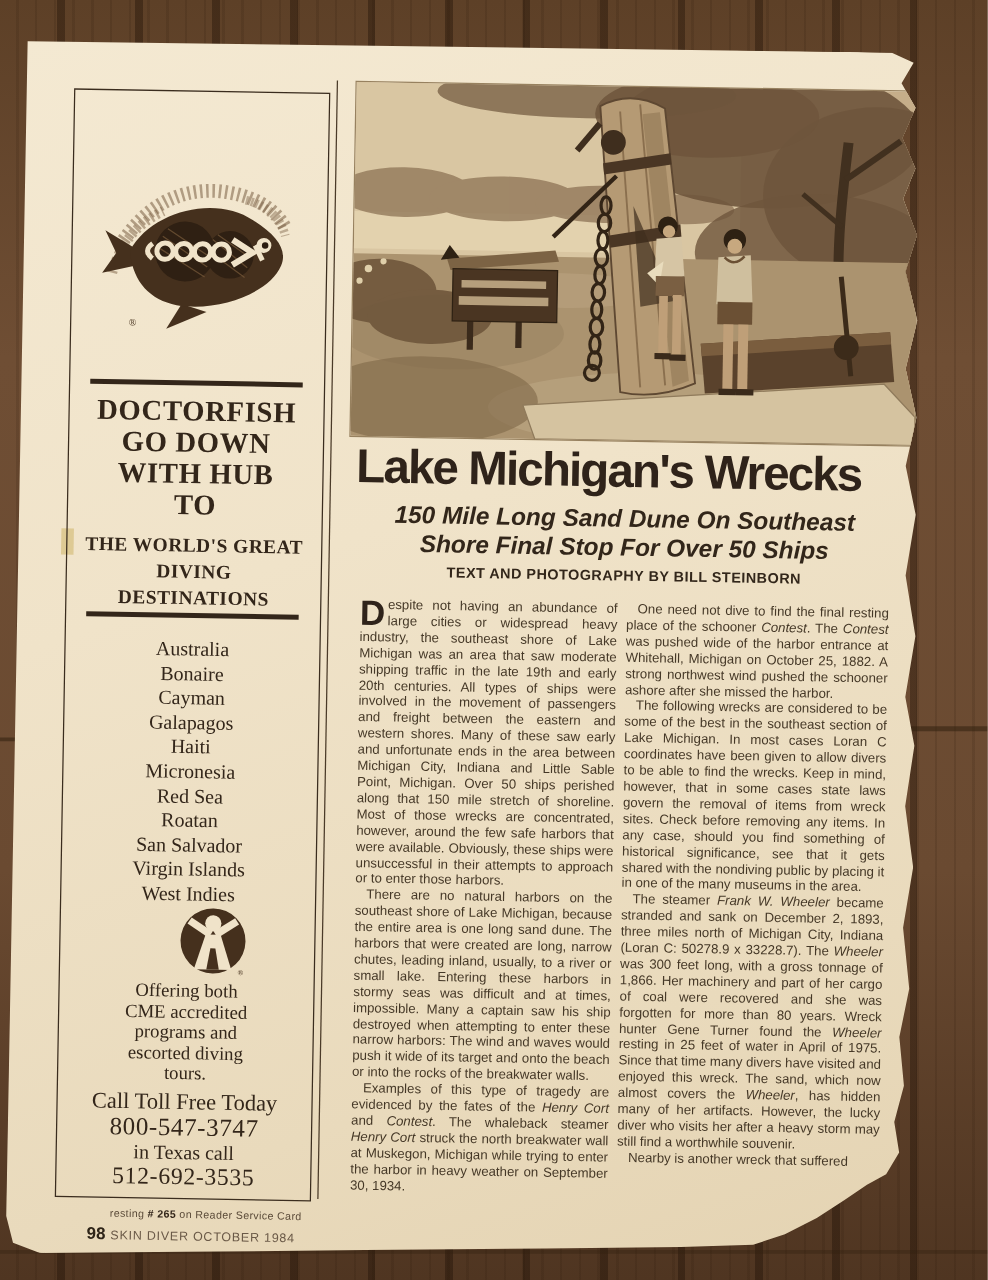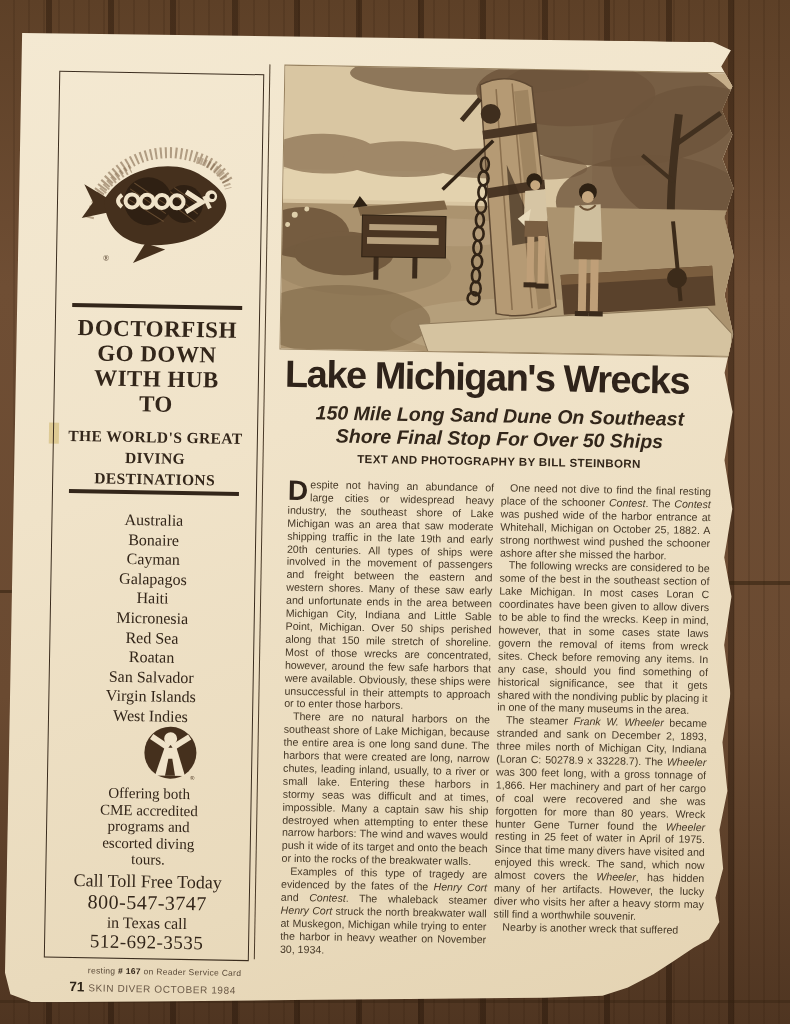--- a/index.html
+++ b/index.html
@@ -275,25 +275,25 @@
     <div class="title">Lake Michigan's Wrecks</div>
     <div class="subtitle">
         <div>150 Mile Long Sand Dune On Southeast</div>
         <div>Shore Final Stop For Over 50 Ships</div>
       </div>
     <div class="byline">TEXT AND PHOTOGRAPHY BY BILL STEINBORN</div>
 
     <div class="col col1">
         <p class="bodyp nofirst"><span class="dcap">D</span><span>espite not having an abundance of large cities or widespread heavy industry, the southeast shore of Lake Michigan was an area that saw moderate shipping traffic in the late 19th and early 20th centuries. All types of ships were involved in the movement of passengers and freight between the eastern and western shores. Many of these saw early and unfortunate ends in the area between Michigan City, Indiana and Little Sable Point, Michigan. Over 50 ships perished along that 150 mile stretch of shoreline. Most of those wrecks are concentrated, however, around the few safe harbors that were available. Obviously, these ships were unsuccessful in their attempts to approach or to enter those harbors.</span></p>
         <p class="bodyp"><span>There are no natural harbors on the southeast shore of Lake Michigan, because the entire area is one long sand dune. The harbors that were created are long, narrow chutes, leading inland, usually, to a river or small lake. Entering these harbors in stormy seas was difficult and at times, impossible. Many a captain saw his ship destroyed when attempting to enter these narrow harbors: The wind and waves would push it wide of its target and onto the beach or into the rocks of the breakwater walls.</span></p>
-        <p class="bodyp"><span>Examples of this type of tragedy are evidenced by the fates of the </span><i>Henry Cort</i><span> and </span><i>Contest</i><span>. The whaleback steamer </span><i>Henry Cort</i><span> struck the north breakwater wall at Muskegon, Michigan while trying to enter the harbor in heavy weather on November 30, 1934.</span></p>
+        <p class="bodyp"><span>Examples of this type of tragedy are evidenced by the fates of the </span><i>Henry Cort</i><span> and </span><i>Contest</i><span>. The whaleback steamer </span><i>Henry Cort</i><span> struck the north breakwater wall at Muskegon, Michigan while trying to enter the harbor in heavy weather on September 30, 1934.</span></p>
       </div>
     <div class="col col2">
         <p class="bodyp"><span>One need not dive to find the final resting place of the schooner </span><i>Contest</i><span>. The </span><i>Contest</i><span> was pushed wide of the harbor entrance at Whitehall, Michigan on October 25, 1882. A strong northwest wind pushed the schooner ashore after she missed the harbor.</span></p>
         <p class="bodyp"><span>The following wrecks are considered to be some of the best in the southeast section of Lake Michigan. In most cases Loran C coordinates have been given to allow divers to be able to find the wrecks. Keep in mind, however, that in some cases state laws govern the removal of items from wreck sites. Check before removing any items. In any case, should you find something of historical significance, see that it gets shared with the nondiving public by placing it in one of the many museums in the area.</span></p>
         <p class="bodyp"><span>The steamer </span><i>Frank W. Wheeler</i><span> became stranded and sank on December 2, 1893, three miles north of Michigan City, Indiana (Loran C: 50278.9 x 33228.7). The </span><i>Wheeler</i><span> was 300 feet long, with a gross tonnage of 1,866. Her machinery and part of her cargo of coal were recovered and she was forgotten for more than 80 years. Wreck hunter Gene Turner found the </span><i>Wheeler</i><span> resting in 25 feet of water in April of 1975. Since that time many divers have visited and enjoyed this wreck. The sand, which now almost covers the </span><i>Wheeler</i><span>, has hidden many of her artifacts. However, the lucky diver who visits her after a heavy storm may still find a worthwhile souvenir.</span></p>
         <p class="bodyp"><span>Nearby is another wreck that suffered</span></p>
       </div>
 
-    <div class="rsc"><span>resting </span><b># 167</b><span> on Reader Service Card</span></div>
-    <div class="pagenum"><b>71</b><span>SKIN DIVER OCTOBER 1984</span></div>
+    <div class="rsc"><span>resting </span><b># 265</b><span> on Reader Service Card</span></div>
+    <div class="pagenum"><b>98</b><span>SKIN DIVER OCTOBER 1984</span></div>
   </div>
 </div>
 
 </body></html>

